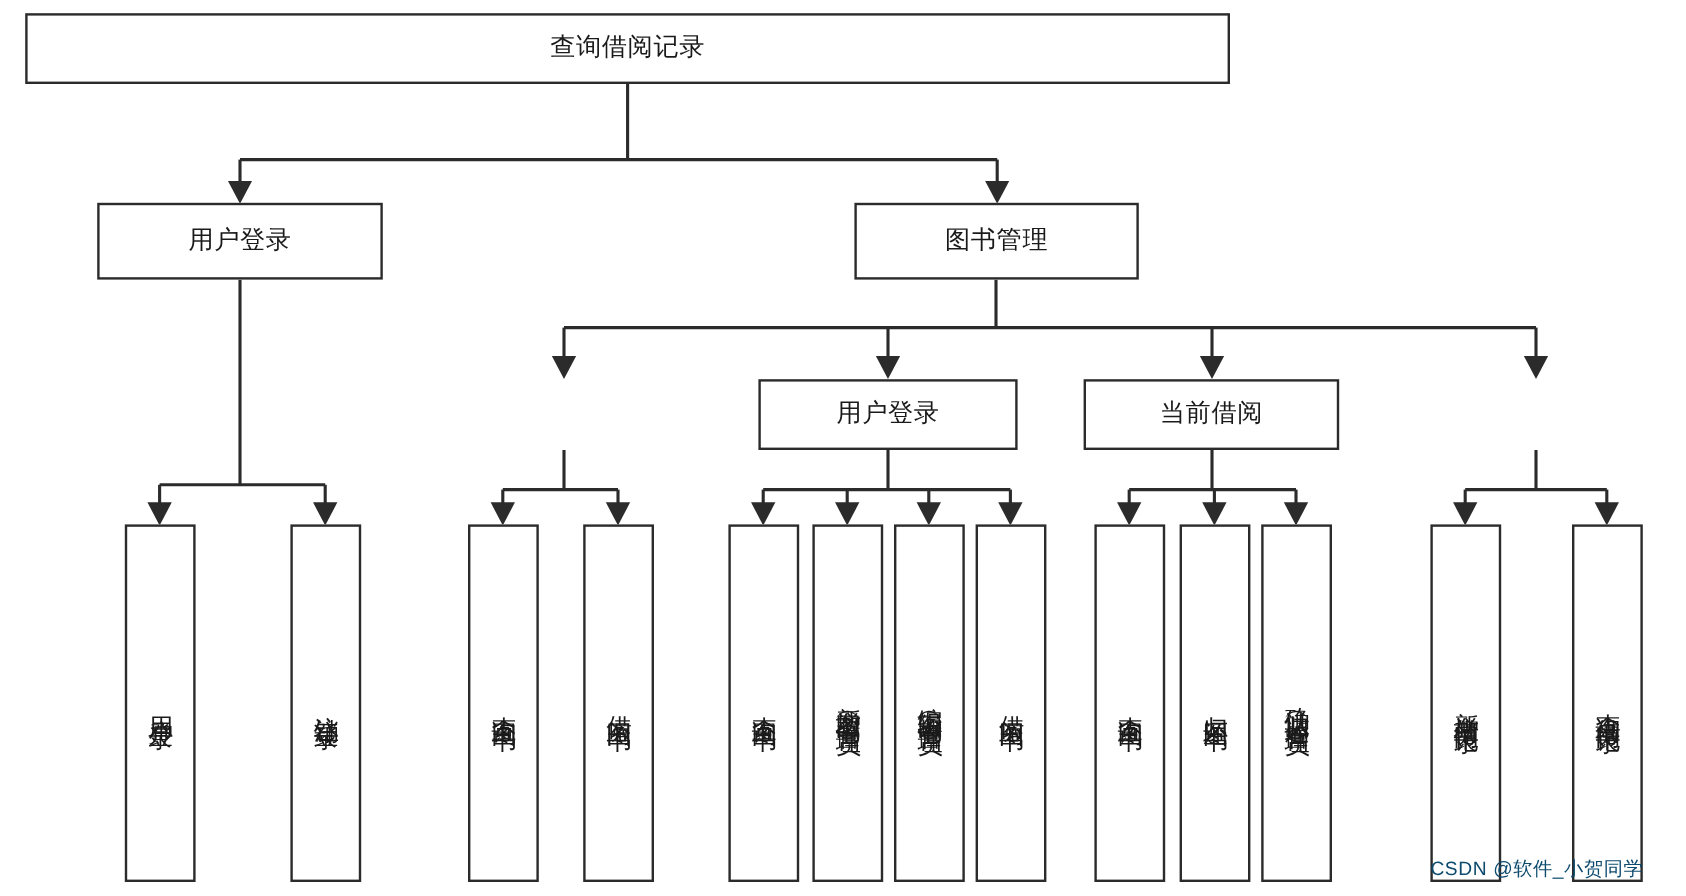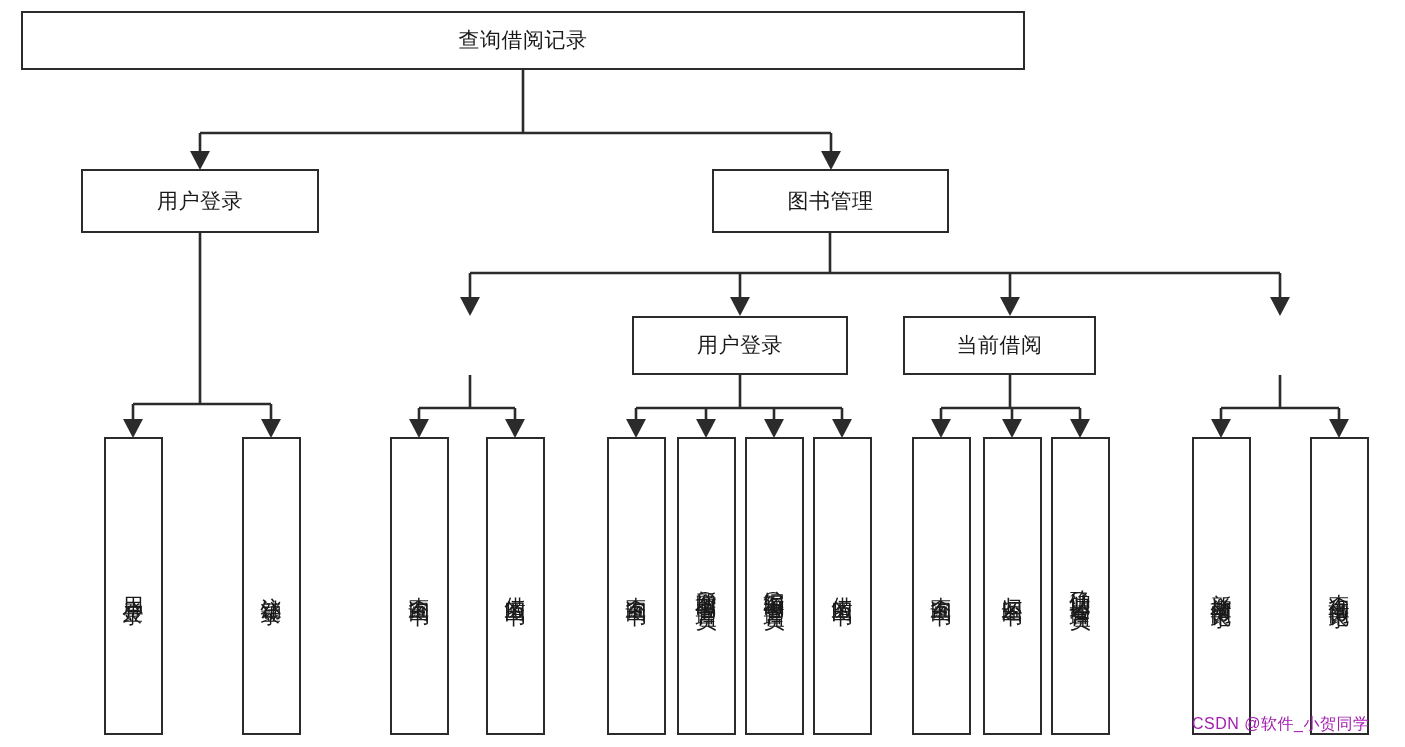--- a/index.html
+++ b/index.html
@@ -49,21 +49,21 @@
   .vert-label {
     writing-mode: vertical-rl;
     text-orientation: upright;
     font-size: 21px;
     letter-spacing: 3px;
     line-height: 1;
   }
   .watermark {
     position: absolute;
     font-size: 16px;
-    color: #a21caf;
+    color: #0c4a6e;
     white-space: nowrap;
     letter-spacing: 0.5px;
     pointer-events: none;
   }
 </style>
 </head>
 <body>
 
 <div id="diagram-root">
 
@@ -136,21 +136,21 @@
   <div class="node-box" id="box-l1-0" style="left: 81px; top: 169px; width: 238px; height: 64px;">
     <span class="node-label horiz-label">用户登录</span>
   </div>
   <div class="node-box" id="box-l1-1" style="left: 712px; top: 169px; width: 237px; height: 64px;">
     <span class="node-label horiz-label">图书管理</span>
   </div>
 
   <div class="node-box" id="box-l2-1" style="left: 632px; top: 316px; width: 216px; height: 59px;">
     <span class="node-label horiz-label">用户登录</span>
   </div>
-  <div class="node-box" id="box-l2-2" style="left: 903px; top: 316px; width: 193px; height: 59px;">
+  <div class="node-box" id="box-l2-2" style="left: 903px; top: 316px; width: 213px; height: 59px;">
     <span class="node-label horiz-label">当前借阅</span>
   </div>
 
   <div class="node-box" id="box-leaf-0" style="left: 104px; top: 437px; width: 59px; height: 298px;">
     <span class="node-label vert-label">用户登录</span>
   </div>
   <div class="node-box" id="box-leaf-1" style="left: 242px; top: 437px; width: 59px; height: 298px;">
     <span class="node-label vert-label">注销登录</span>
   </div>
   <div class="node-box" id="box-leaf-2" style="left: 390px; top: 437px; width: 59px; height: 298px;">

